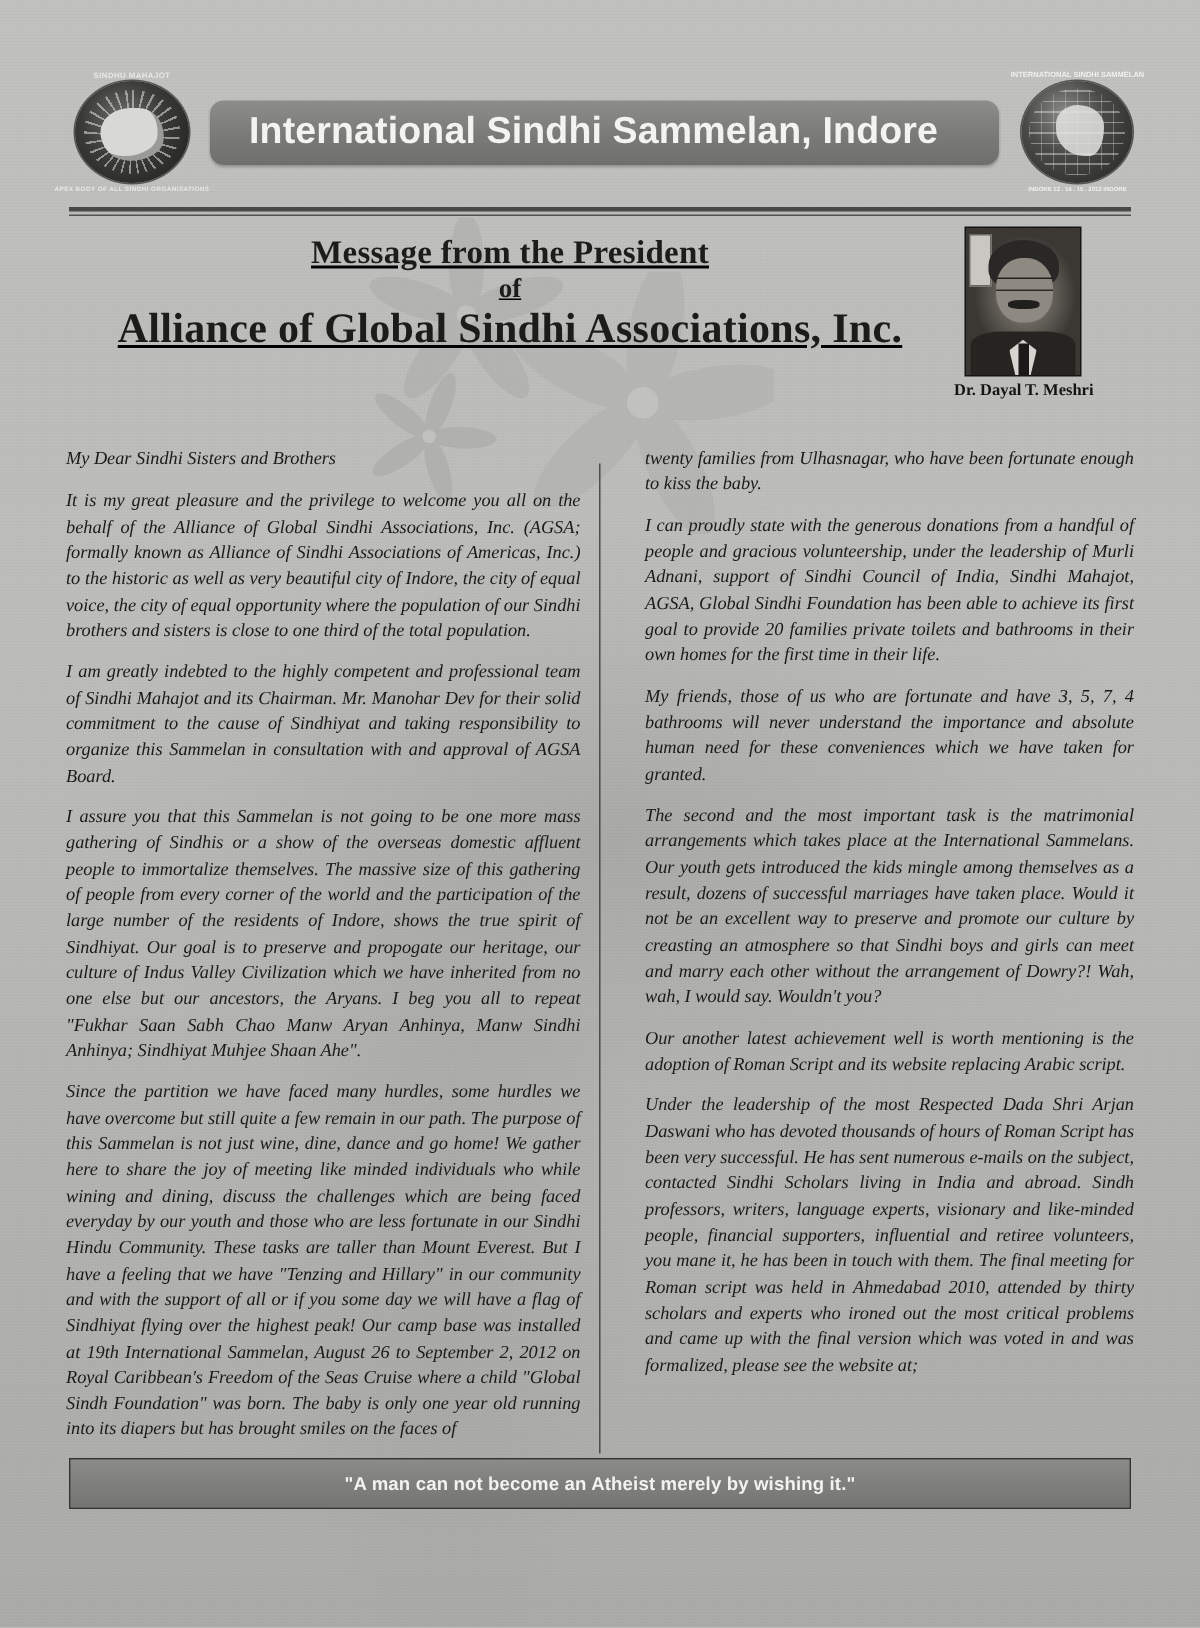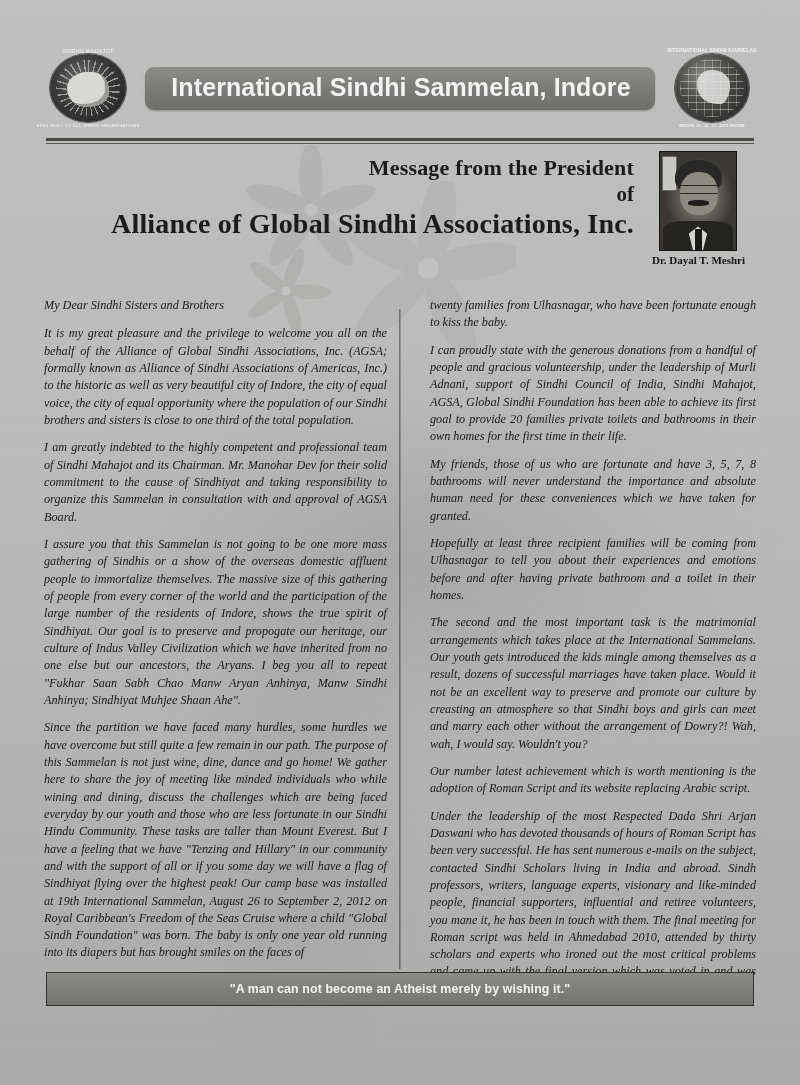--- a/index.html
+++ b/index.html
@@ -116,21 +116,21 @@
   }
   .globe-text span { position: absolute; white-space: nowrap; }
   .globe-top { top: 1px; left: 50%; transform: translateX(-50%); }
   .globe-bot { bottom: 2px; left: 50%; transform: translateX(-50%); font-size: 4px; }
 
   .banner {
     flex: 0 0 auto;
     margin: 0 10px;
     background: linear-gradient(180deg, #8d8d8a 0%, #7b7b78 50%, #6f6f6c 100%);
     border-radius: 9px;
-    padding: 7px 24px 9px 26px;
+    padding: 7px 41px 9px 26px;
     box-shadow: 0 1px 2px rgba(0,0,0,.25);
   }
   .banner-title {
     font-family: "Liberation Sans", sans-serif;
     font-weight: bold;
     font-size: 25px;
     line-height: 1.08;
     color: #f3f3f1;
     letter-spacing: .1px;
     white-space: nowrap;
@@ -153,49 +153,50 @@
   
   .flower {
     position: absolute;
     pointer-events: none;
     opacity: .42;
   }
   .flower svg { display: block; }
 
   .title-text {
     position: relative;
-    text-align: right;
+    text-align: center;
     padding-right: 120px;
     padding-top: 4px;
+    text-decoration: underline;
   }
   .title-line1 {
     font-family: "Liberation Serif", serif;
     font-weight: bold;
     font-size: 22px;
     color: #1c1c1a;
     letter-spacing: .2px;
   }
   .title-of {
     font-family: "Liberation Serif", serif;
     font-weight: bold;
-    font-size: 21px;
+    font-size: 18px;
     color: #1c1c1a;
     margin: 1px 0 1px 0;
   }
   .title-line2 {
     font-family: "Liberation Serif", serif;
     font-weight: bold;
     font-size: 28px;
     color: #1c1c1a;
     letter-spacing: .2px;
   }
 
   .portrait-wrap {
     position: absolute;
-    right: 10px;
+    right: 26px;
     top: 0;
     width: 92px;
     text-align: center;
   }
   .portrait {
     width: 78px; height: 100px;
     margin: 0 auto;
     border: 1.5px solid #151513;
     background:
       radial-gradient(ellipse 34px 40px at 52% 46%, #8f8a82 0%, #6a665f 48%, #3b3834 100%),
@@ -420,24 +421,23 @@
       <p class="greeting">My Dear Sindhi Sisters and Brothers</p>
       <p>It is my great pleasure and the privilege to welcome you all on the behalf of the Alliance of Global Sindhi Associations, Inc. (AGSA; formally known as Alliance of Sindhi Associations of Americas, Inc.) to the historic as well as very beautiful city of Indore, the city of equal voice, the city of equal opportunity where the population of our Sindhi brothers and sisters is close to one third of the total population.</p>
       <p>I am greatly indebted to the highly competent and professional team of Sindhi Mahajot and its Chairman. Mr. Manohar Dev for their solid commitment to the cause of Sindhiyat and taking responsibility to organize this Sammelan in consultation with and approval of AGSA Board.</p>
       <p>I assure you that this Sammelan is not going to be one more mass gathering of Sindhis or a show of the overseas domestic affluent people to immortalize themselves. The massive size of this gathering of people from every corner of the world and the participation of the large number of the residents of Indore, shows the true spirit of Sindhiyat. Our goal is to preserve and propogate our heritage, our culture of Indus Valley Civilization which we have inherited from no one else but our ancestors, the Aryans. I beg you all to repeat "Fukhar Saan Sabh Chao Manw Aryan Anhinya, Manw Sindhi Anhinya; Sindhiyat Muhjee Shaan Ahe".</p>
       <p>Since the partition we have faced many hurdles, some hurdles we have overcome but still quite a few remain in our path. The purpose of this Sammelan is not just wine, dine, dance and go home! We gather here to share the joy of meeting like minded individuals who while wining and dining, discuss the challenges which are being faced everyday by our youth and those who are less fortunate in our Sindhi Hindu Community. These tasks are taller than Mount Everest. But I have a feeling that we have "Tenzing and Hillary" in our community and with the support of all or if you some day we will have a flag of Sindhiyat flying over the highest peak! Our camp base was installed at 19th International Sammelan, August 26 to September 2, 2012 on Royal Caribbean's Freedom of the Seas Cruise where a child "Global Sindh Foundation" was born. The baby is only one year old running into its diapers but has brought smiles on the faces of</p>
     </div>
 
     <div class="col col-right">
       <p>twenty families from Ulhasnagar, who have been fortunate enough to kiss the baby.</p>
       <p>I can proudly state with the generous donations from a handful of people and gracious volunteership, under the leadership of Murli Adnani, support of Sindhi Council of India, Sindhi Mahajot, AGSA, Global Sindhi Foundation has been able to achieve its first goal to provide 20 families private toilets and bathrooms in their own homes for the first time in their life.</p>
-      <p>My friends, those of us who are fortunate and have 3, 5, 7, 8 bathrooms will never understand the importance and absolute human need for these conveniences which we have taken for granted.</p>
-      <p>Hopefully at least three recipient families will be coming from Ulhasnagar to tell you about their experiences and emotions before and after having private bathroom and a toilet in their homes.</p>
+      <p>My friends, those of us who are fortunate and have 3, 5, 7, 4 bathrooms will never understand the importance and absolute human need for these conveniences which we have taken for granted.</p>
       <p>The second and the most important task is the matrimonial arrangements which takes place at the International Sammelans. Our youth gets introduced the kids mingle among themselves as a result, dozens of successful marriages have taken place. Would it not be an excellent way to preserve and promote our culture by creasting an atmosphere so that Sindhi boys and girls can meet and marry each other without the arrangement of Dowry?! Wah, wah, I would say. Wouldn't you?</p>
-      <p>Our number latest achievement which is worth mentioning is the adoption of Roman Script and its website replacing Arabic script.</p>
+      <p>Our another latest achievement well is worth mentioning is the adoption of Roman Script and its website replacing Arabic script.</p>
       <p>Under the leadership of the most Respected Dada Shri Arjan Daswani who has devoted thousands of hours of Roman Script has been very successful. He has sent numerous e-mails on the subject, contacted Sindhi Scholars living in India and abroad. Sindh professors, writers, language experts, visionary and like-minded people, financial supporters, influential and retiree volunteers, you mane it, he has been in touch with them. The final meeting for Roman script was held in Ahmedabad 2010, attended by thirty scholars and experts who ironed out the most critical problems and came up with the final version which was voted in and was formalized, please see the website at;</p>
     </div>
   </div>
 
   <div class="quote-bar">
     <div class="quote-text">"A man can not become an Atheist merely by wishing it."</div>
   </div>
 
 </div>
 

